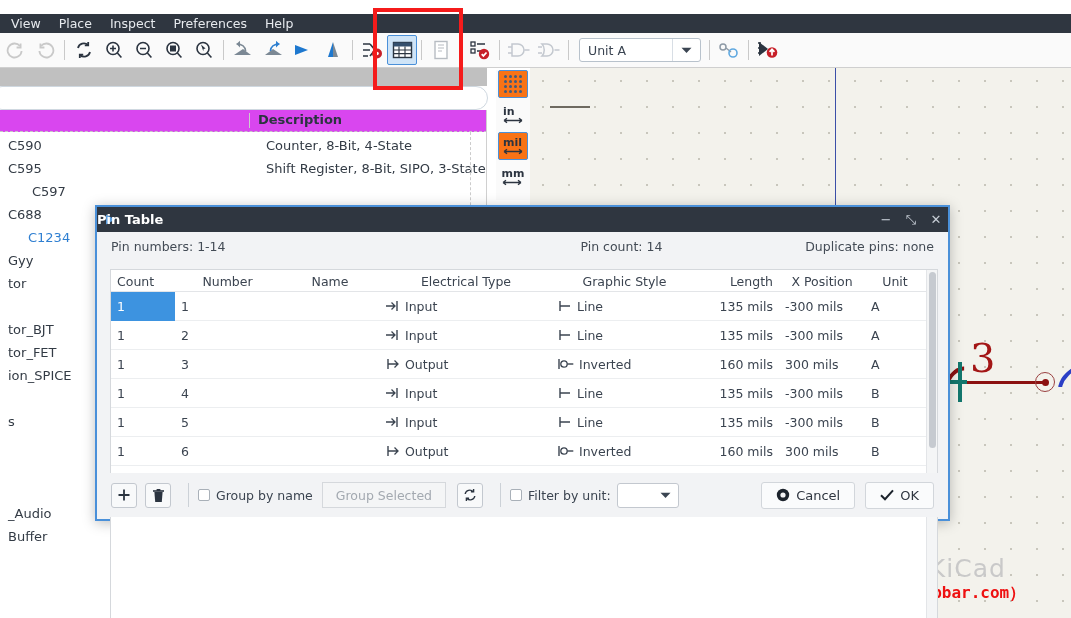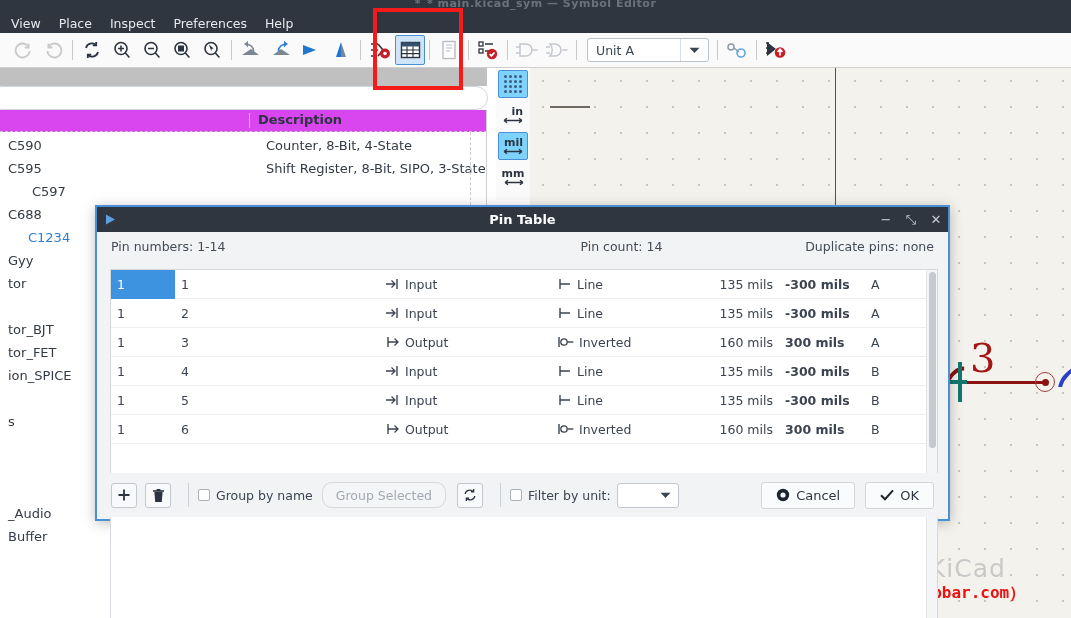--- a/index.html
+++ b/index.html
@@ -38,21 +38,21 @@
     padding: 1px 9px; cursor: default;
     white-space: nowrap;
   }
 
   
   .toolbar {
     position: absolute; left: 0; top: 33px; width: 1071px; height: 35px;
     background: #fafafa;
     border-bottom: 1px solid #cfcfcf;
     display: flex; align-items: center;
-    padding-left: 8px;
+    padding-left: 0px;
   }
   .tb-btn {
     width: 30px; height: 30px;
     display: flex; align-items: center; justify-content: center;
     flex: none;
   }
   .tb-sep { width: 1px; height: 20px; background: #c9c9c9; margin: 0 4px; flex: none; }
   .tb-btn.selected {
     background: #cfe4f7;
     border: 1px solid #4a90d9;
@@ -123,24 +123,24 @@
     position: absolute; left: 496px; top: 70px; width: 34px; height: 130px;
     background: #fafafa;
   }
   .vbtn {
     width: 30px; height: 28px; margin: 0 2px 3px 2px;
     display: flex; align-items: center; justify-content: center;
     border-radius: 2px;
     font-size: 12px; color: #3b4552;
     position: relative;
   }
-  .vbtn.sel { background: #7dd3fc; border: 1px solid #4a90d9; }
+  .vbtn.sel { background: #f97316; border: 1px solid #4a90d9; }
   .dotgrid { display: grid; grid-template-columns: repeat(4, 3px); grid-gap: 2px; }
   .dotgrid i { width: 3px; height: 3px; background: #3e5c80; display: block; border-radius: 50%; }
-  .unitlbl { display: flex; flex-direction: column; align-items: flex-end; line-height: 1; }
+  .unitlbl { display: flex; flex-direction: column; align-items: flex-start; line-height: 1; }
   .unitlbl .tx { font-size: 11px; font-weight: bold; color: #2c3440; }
   .vtool-sep { position: absolute; left: 34px; top: 0; width: 1px; height: 130px; background: #d5d5d5; }
 
   
   .canvas {
     position: absolute; left: 530px; top: 68px; width: 541px; height: 550px;
     background: #f3f2ec;
     overflow: hidden;
   }
   .canvas .dots {
@@ -216,21 +216,21 @@
   .dlg-title {
     height: 25px; background: #2f3640;
     display: flex; align-items: center;
     position: relative;
   }
   .dlg-title .appmark {
     margin-left: 6px; width: 14px; height: 14px;
     display: flex; align-items: center; justify-content: center;
   }
   .dlg-title .t {
-    position: absolute; left: 0; right: 0; text-align: center;
+    position: absolute; left: 0; right: 0; text-align: left;
     color: #ffffff; font-size: 13px; font-weight: bold;
   }
   .dlg-title .wbtns { position: absolute; right: 6px; display: flex; gap: 13px; align-items: center; }
   .wbtn { color: #c5ccd4; font-size: 13px; width: 12px; text-align: center; line-height: 1; }
 
   .dlg-info {
     height: 28px; display: flex; align-items: center;
     padding: 0 14px; font-size: 12.5px; color: #434b55;
     background: #f2f3f5;
   }
@@ -261,21 +261,21 @@
   .gc { display: flex; align-items: center; height: 29px; padding: 0 6px; white-space: nowrap; position: relative; }
   .cell-sel { background: #3d93e0; color: #ffffff; }
 
   
   .c-count { width: 64px; }
   .c-num   { width: 105px; }
   .c-name  { width: 100px; }
   .c-elec  { width: 172px; }
   .c-gfx   { width: 145px; }
   .c-len   { width: 82px; justify-content: flex-end; }
-  .c-xpos  { width: 86px; font-weight: bold; }
+  .c-xpos  { width: 86px; }
   .c-unit  { width: 60px; }
 
   .head-count { width: 64px; }
   .head-num   { width: 105px; justify-content: center; }
   .head-name  { width: 100px; justify-content: center; }
   .head-elec  { width: 172px; justify-content: center; }
   .head-gfx   { width: 145px; justify-content: center; }
   .head-len   { width: 82px; justify-content: flex-end; }
   .head-xpos  { width: 86px; justify-content: center; }
   .head-unit  { width: 60px; justify-content: center; }
@@ -305,21 +305,21 @@
     margin-right: 8px;
   }
   .foot-sep { width: 1px; height: 24px; background: #ccd1d7; margin: 0 9px; }
   .chk {
     width: 12px; height: 12px; border: 1px solid #a9b0b8; background: #ffffff;
     border-radius: 2px; margin-right: 6px; flex: none;
   }
   .chk-lbl { display: flex; align-items: center; font-size: 12.5px; color: #3b4450; white-space: nowrap; }
   .grey-btn {
     height: 26px; padding: 12px 13px;
-    border: 1px solid #d5d8dc; border-radius: 10px; background: #f4f5f6;
+    border: 1px solid #d5d8dc; border-radius: 0; background: #f4f5f6;
     color: #a3a9b0; font-size: 12.5px;
     display: flex; align-items: center;
     margin-left: 9px;
   }
   .combo-small {
     width: 62px; height: 25px; margin-left: 6px;
     border: 1px solid #c3c8cf; border-radius: 3px; background: #ffffff;
     display: flex; align-items: center; justify-content: flex-end;
     padding-right: 7px;
   }
@@ -330,23 +330,20 @@
     display: flex; align-items: center; gap: 6px;
     margin-left: 10px;
   }
   .spacer { flex: 1; }
 </style>
 </head>
 <body>
 
 <div id="app">
 
-  <div class="titlebar">
-    <span class="tt">*_* main.kicad_sym — Symbol Editor</span>
-  </div>
 
   <div class="menubar">
     <div class="menu-item">View</div>
     <div class="menu-item">Place</div>
     <div class="menu-item">Inspect</div>
     <div class="menu-item">Preferences</div>
     <div class="menu-item">Help</div>
   </div>
 
   <div class="toolbar">
@@ -698,20 +695,30 @@
         <b>Pin count:</b>
         <span>14</span>
       </div>
       <div class="seg s-right">
         <b>Duplicate pins:</b>
         <span>none</span>
       </div>
     </div>
 
     <div class="grid-wrap">
+      <div class="grid-head">
+        <div class="gh head-count">Count</div>
+        <div class="gh head-num">Number</div>
+        <div class="gh head-name">Name</div>
+        <div class="gh head-elec">Electrical Type</div>
+        <div class="gh head-gfx">Graphic Style</div>
+        <div class="gh head-len">Length</div>
+        <div class="gh head-xpos">X Position</div>
+        <div class="gh head-unit">Unit</div>
+      </div>
       <div id="grid-rows">
           <div class="grid-row">
             <div class="gc c-count cell-sel">
               <span>1</span>
             </div>
             <div class="gc c-num">
               <span>1</span>
             </div>
             <div class="gc c-name">
               <span></span>

